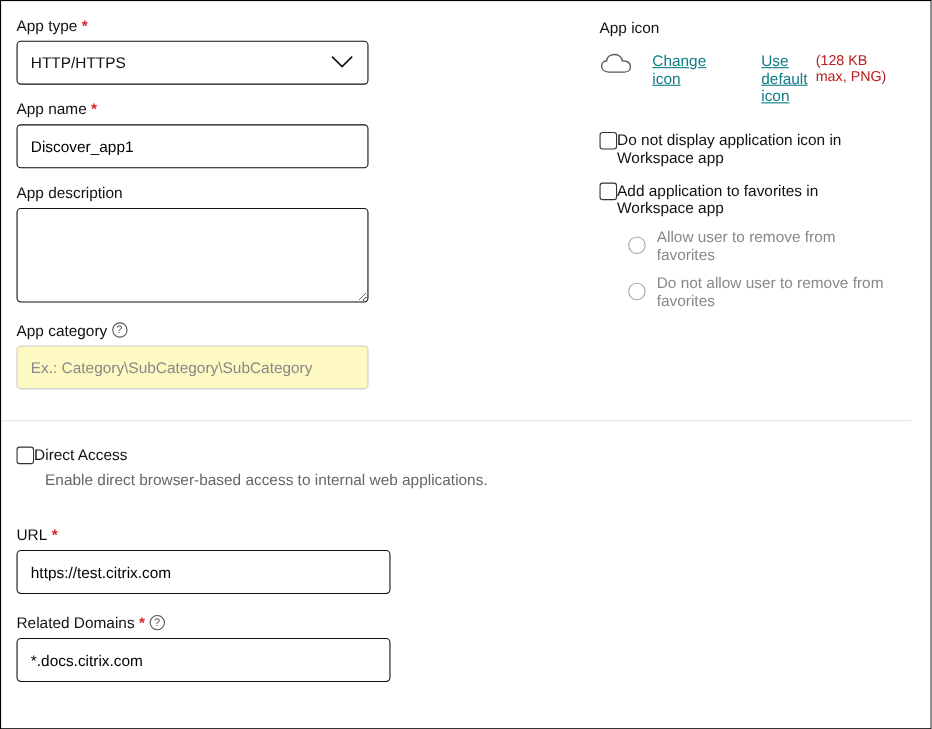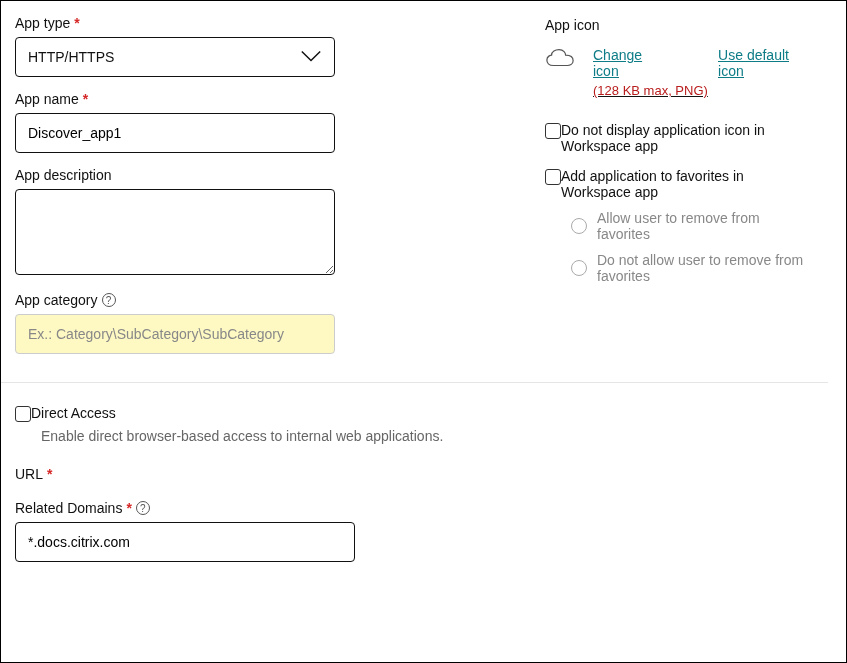--- a/index.html
+++ b/index.html
@@ -65,21 +65,21 @@
       border-radius: 50%;
       align-items: center; justify-content: center;
       font-size: 10px;
       color: #555;
       cursor: pointer;
     }
     .section-title { font-weight: 500; margin-bottom: 14px; }
     .icon-row { display: flex; gap: 18px; align-items: flex-start; margin-bottom: 24px; }
     .cloud svg { width: 30px; height: 22px; }
     .cloud path { stroke: #555; stroke-width: 1.3; fill: none; }
-    .links-col { display: flex; flex-direction: column; gap: 4px; text-decoration: underline; }
+    .links-col { display: flex; flex-direction: row; gap: 4px; }
     .link-row { display: flex; gap: 50px; }
     .link { color: #0e7c86; text-decoration: underline; cursor: pointer; font-size: 14px; }
     .hint { color: #b91c1c; font-size: 13px; }
     .check-row { display: flex; align-items: flex-start; margin-bottom: 14px; }
     .check { width: 16px; height: 16px; border: 1.5px solid #333; border-radius: 3px; margin-top: 1px; cursor: pointer; flex-shrink: 0; }
     .check-label { font-size: 14px; }
     .radio-group { margin-left: 26px; }
     .radio-row { display: flex; align-items: center; gap: 10px; margin-bottom: 10px; }
     .radio { width: 16px; height: 16px; border: 1.5px solid #aaa; border-radius: 50%; cursor: pointer; flex-shrink: 0; }
     .radio-label { font-size: 14px; color: #888; }
@@ -172,25 +172,26 @@
   </div>
 
   <hr class="divider">
 
   <div class="check-row" style="margin-bottom:6px;">
     <span class="check"></span>
     <span class="check-label" style="font-weight:400;">Direct Access</span>
   </div>
   <div class="da-desc">Enable direct browser-based access to internal web applications.</div>
 
-  <div class="field url-field" style="margin-top:22px;">
+  <div class="field url-field" style="margin-top:34px;">
     <div class="label">
       <span>URL</span>
       <span class="req">*</span>
     </div>
+    <input class="inp" value="https://test.citrix.com" style="">
   </div>
 
   <div class="field rd-field" style="margin-top:18px;">
     <div class="label">
       <span>Related Domains</span>
       <span class="req">*</span>
       <span class="help-icon">?</span>
     </div>
     <input class="inp" value="*.docs.citrix.com" style="">
   </div>

